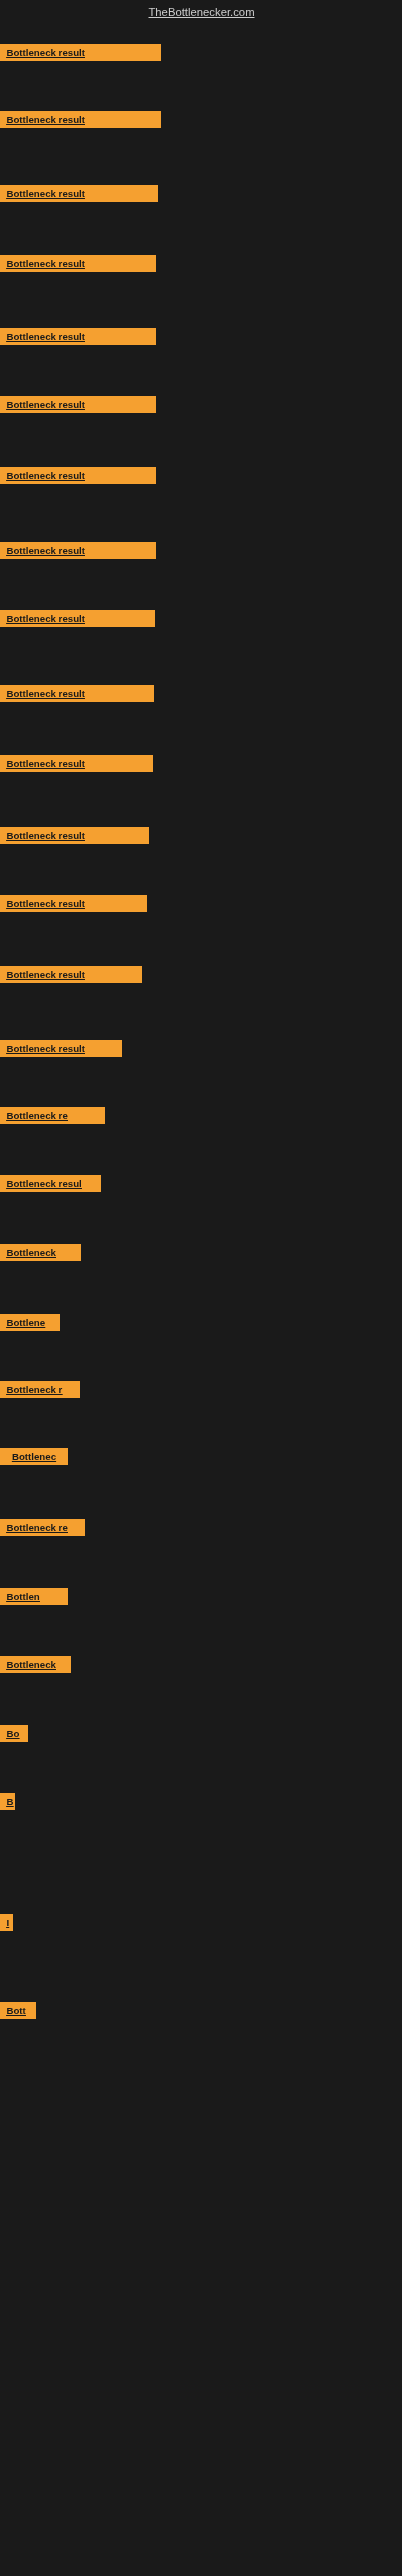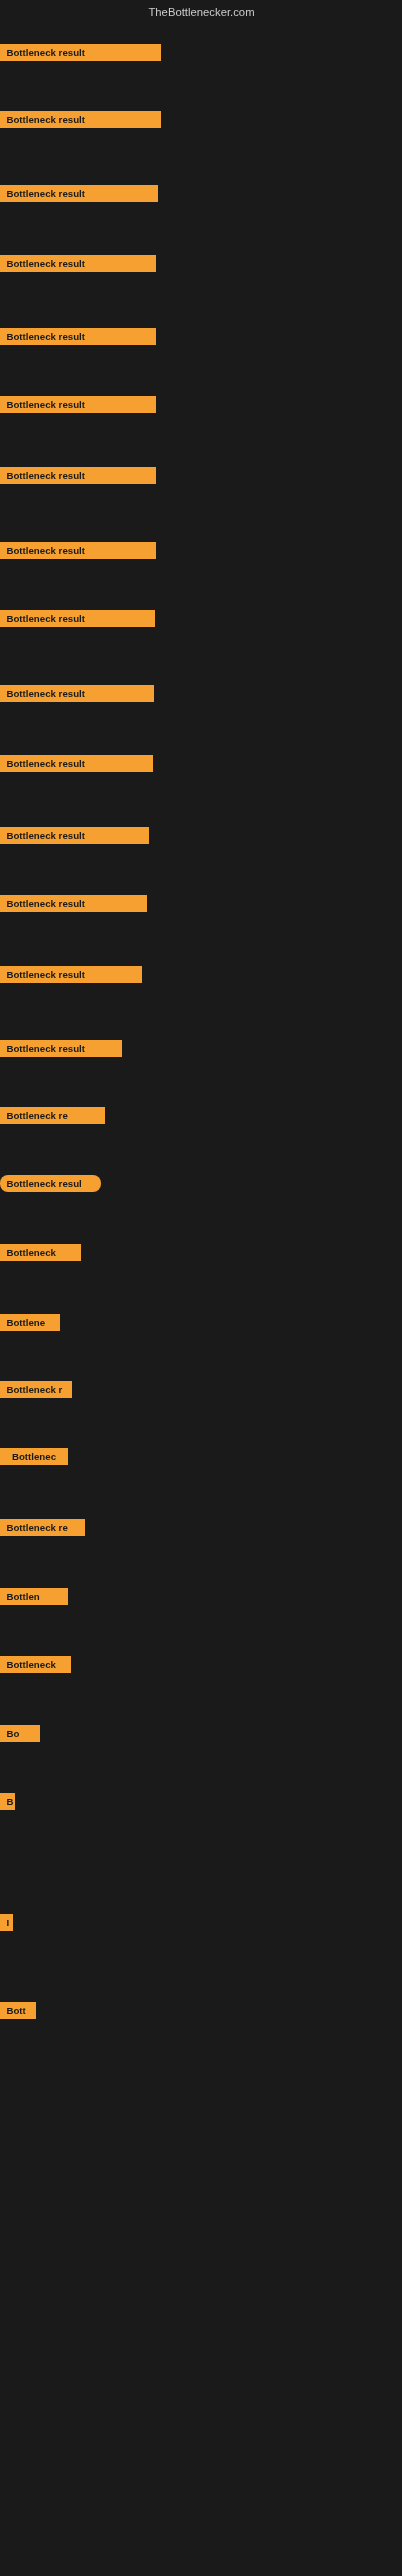--- a/index.html
+++ b/index.html
@@ -1,18 +1,19 @@
 <!DOCTYPE html>
 <html style="font-size:13px"><head>
   <meta charset="utf-8">
   <style>
     * {
       margin: 0;
       padding: 0;
       box-sizing: border-box;
+      text-decoration: underline;
     }
 
     body {
       width: 403px;
       min-height: 2576px;
       background-color: #1a1a1a;
       font-family: Arial, sans-serif;
       position: relative;
     }
 
@@ -89,45 +90,45 @@
     <div class="bottleneck-item" style="top: 944px;">
       <div class="bottleneck-badge" style="width: 142px;">Bottleneck result</div>
     </div>
     <div class="bottleneck-item" style="top: 1018px;">
       <div class="bottleneck-badge" style="width: 122px;">Bottleneck result</div>
     </div>
     <div class="bottleneck-item" style="top: 1085px;">
       <div class="bottleneck-badge" style="width: 105px;">Bottleneck re</div>
     </div>
     <div class="bottleneck-item" style="top: 1153px;">
-      <div class="bottleneck-badge" style="width: 101px; border-radius: 8px;">Bottleneck resul</div>
+      <div class="bottleneck-badge" style="width: 101px;">Bottleneck resul</div>
     </div>
     <div class="bottleneck-item" style="top: 1222px;">
       <div class="bottleneck-badge" style="width: 81px;">Bottleneck</div>
     </div>
     <div class="bottleneck-item" style="top: 1292px;">
       <div class="bottleneck-badge" style="width: 60px;">Bottlene</div>
     </div>
     <div class="bottleneck-item" style="top: 1359px;">
-      <div class="bottleneck-badge" style="width: 72px;">Bottleneck r</div>
+      <div class="bottleneck-badge" style="width: 80px;">Bottleneck r</div>
     </div>
     <div class="bottleneck-item" style="top: 1426px; text-align: center;">
       <div class="bottleneck-badge" style="width: 68px;">Bottlenec</div>
     </div>
     <div class="bottleneck-item" style="top: 1497px;">
       <div class="bottleneck-badge" style="width: 85px;">Bottleneck re</div>
     </div>
     <div class="bottleneck-item" style="top: 1566px;">
       <div class="bottleneck-badge" style="width: 68px;">Bottlen</div>
     </div>
     <div class="bottleneck-item" style="top: 1634px;">
       <div class="bottleneck-badge" style="width: 71px;">Bottleneck</div>
     </div>
     <div class="bottleneck-item" style="top: 1703px;">
-      <div class="bottleneck-badge" style="width: 40px;">Bo</div>
+      <div class="bottleneck-badge" style="width: 28px;">Bo</div>
     </div>
     <div class="bottleneck-item" style="top: 1771px;">
       <div class="bottleneck-badge" style="width: 14.5px;">B</div>
     </div>
     <div class="bottleneck-item" style="top: 1892px;">
       <div class="bottleneck-badge" style="width: 8px;">I</div>
     </div>
     <div class="bottleneck-item" style="top: 1980px;">
       <div class="bottleneck-badge" style="width: 36px;">Bott</div>
     </div>

